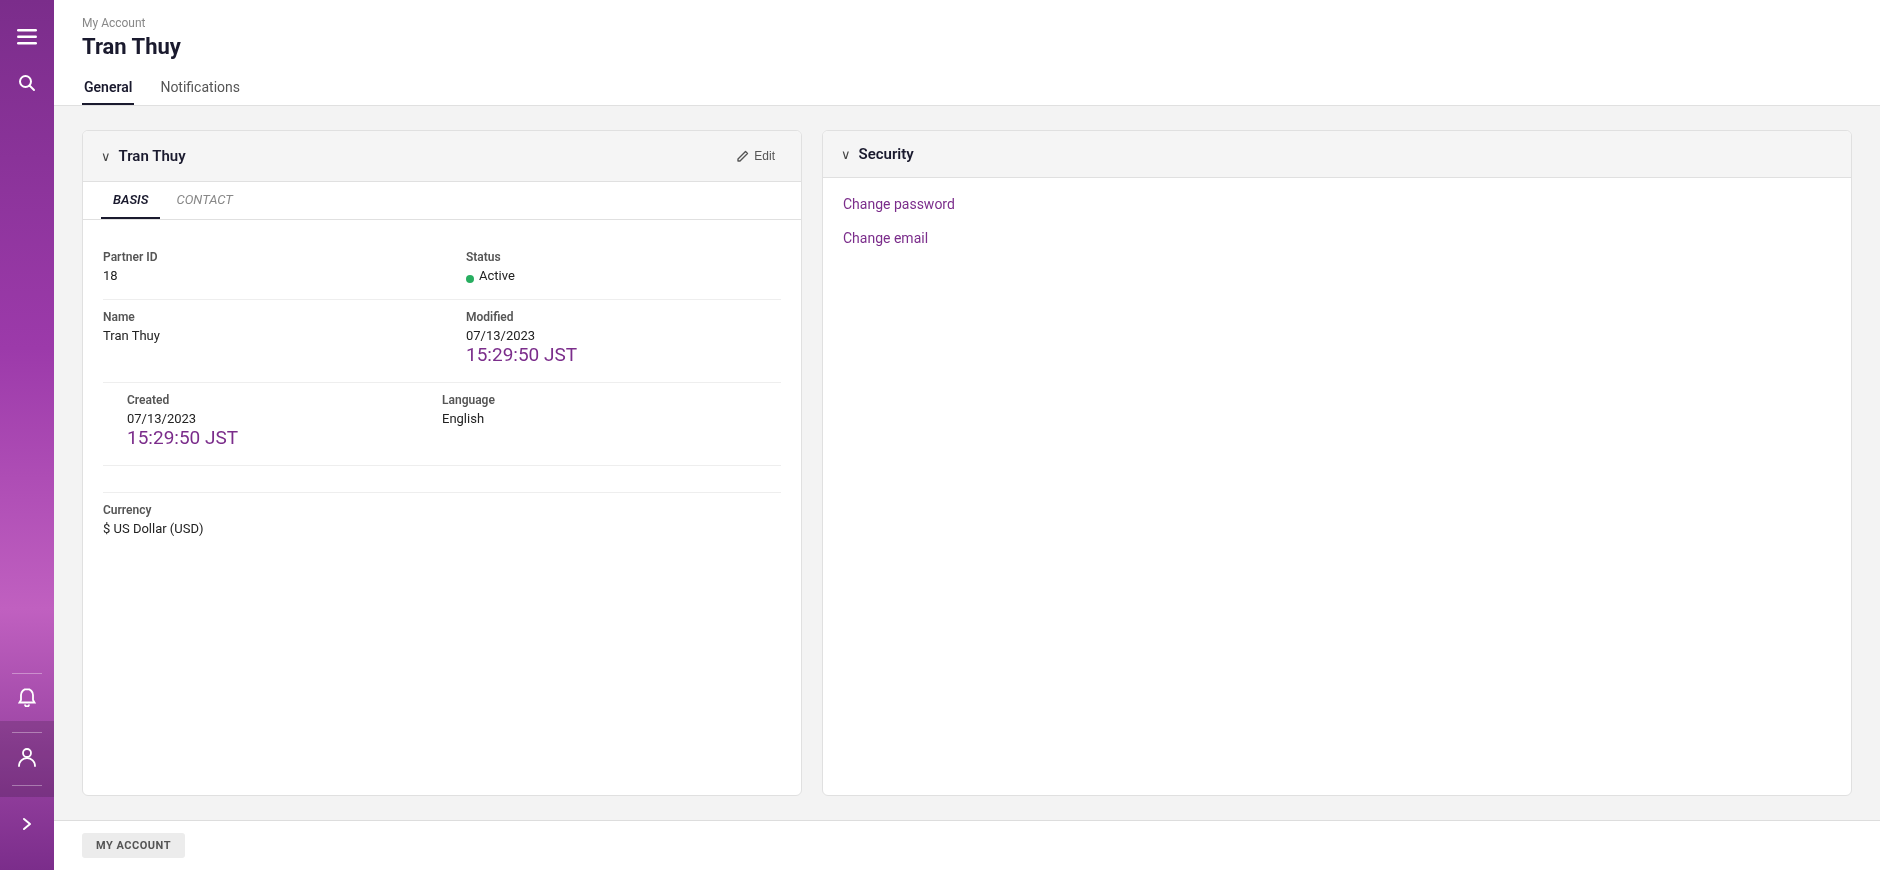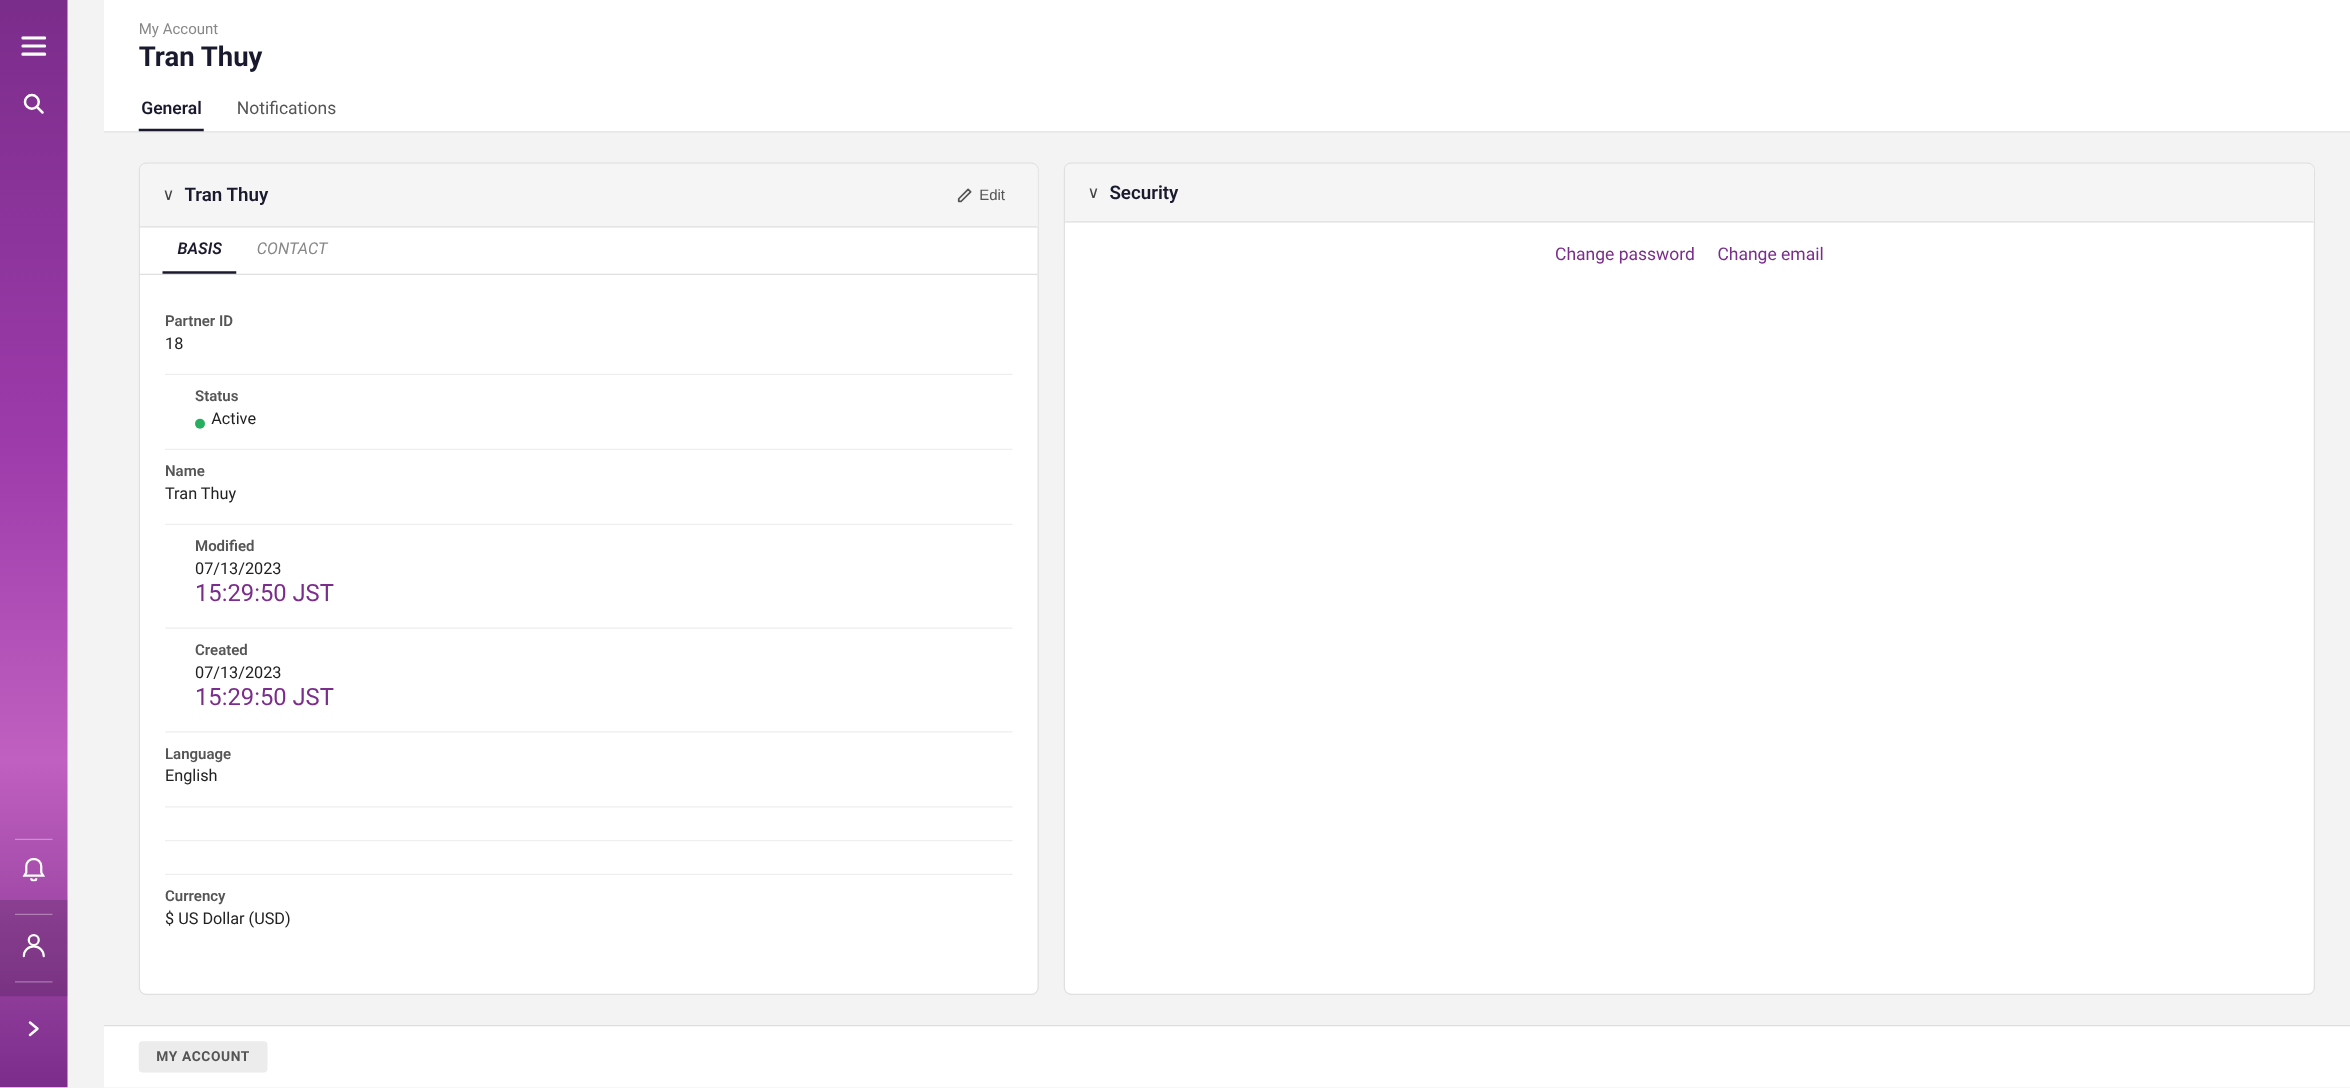--- a/index.html
+++ b/index.html
@@ -69,21 +69,20 @@
       background: rgba(255,255,255,0.35);
       margin: 3px auto;
     }
 
     
     .main {
       flex: 1;
       display: flex;
       flex-direction: column;
       overflow: hidden;
-      margin-left: 29px;
     }
 
     
     .header {
       background: white;
       padding: 16px 28px 0 28px;
       border-bottom: 1px solid #e0e0e0;
     }
     .breadcrumb {
       font-size: 12px;
@@ -190,21 +189,21 @@
     .inner-tab.active {
       color: #1a1a2e;
       font-weight: 600;
       border-bottom: 2px solid #1a1a2e;
     }
 
     
     .fields-area {
       padding: 20px 20px 20px 20px;
       display: grid;
-      grid-template-columns: 1fr;
+      grid-template-columns: 1fr 1fr;
       gap: 0;
     }
     .field-group {
       padding: 10px 12px 16px 0;
       border-bottom: 1px solid #eee;
     }
     .field-group.right {
       padding-left: 24px;
       padding-right: 0;
       border-left: none;
@@ -239,23 +238,22 @@
       font-size: 19px;
       color: #7b2d8b;
       text-decoration: none;
       cursor: pointer;
     }
 
     
     .security-links {
       padding: 18px 20px;
       display: flex;
-      flex-direction: row;
+      flex-direction: column;
       gap: 18px;
-      justify-content: center;
     }
     .security-link {
       color: #7b2d8b;
       font-size: 14px;
       cursor: pointer;
       text-decoration: none;
     }
 
     
     .bottom-bar {

